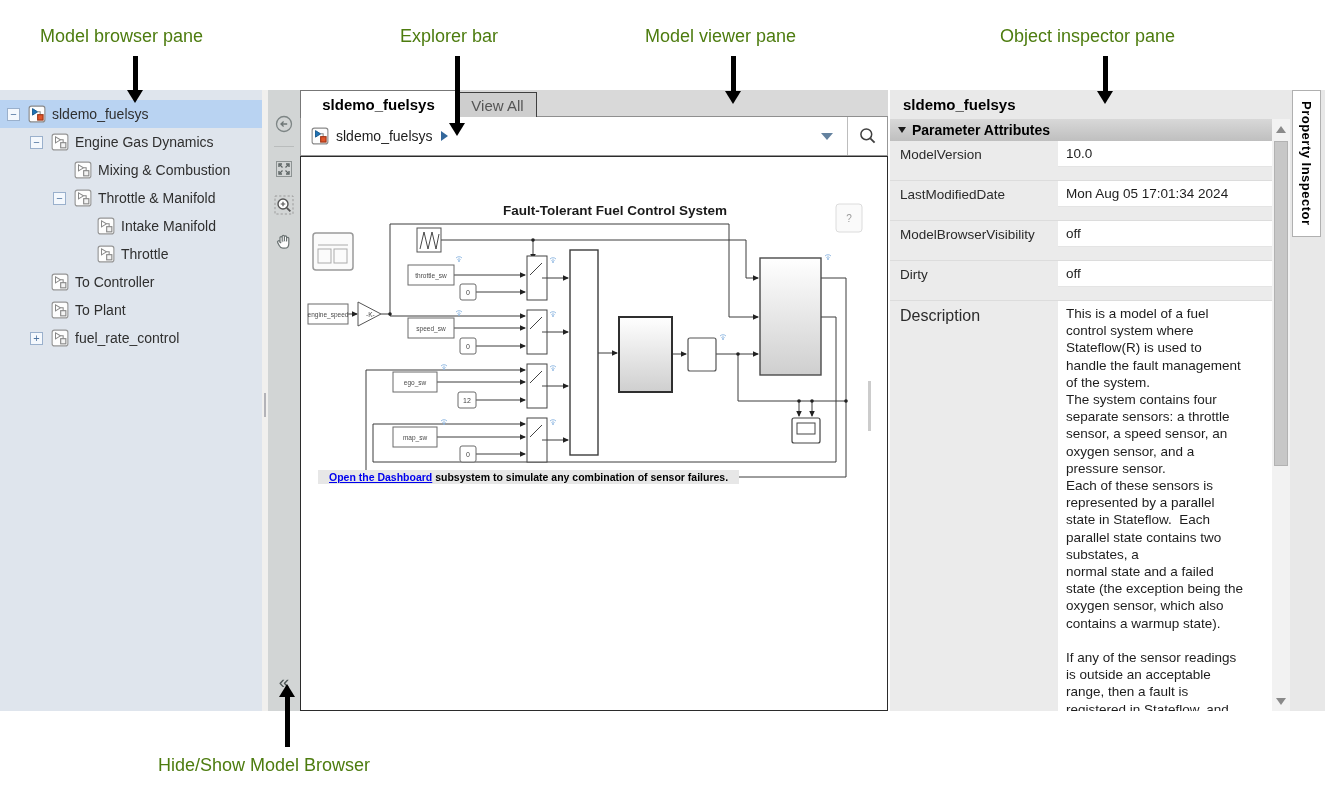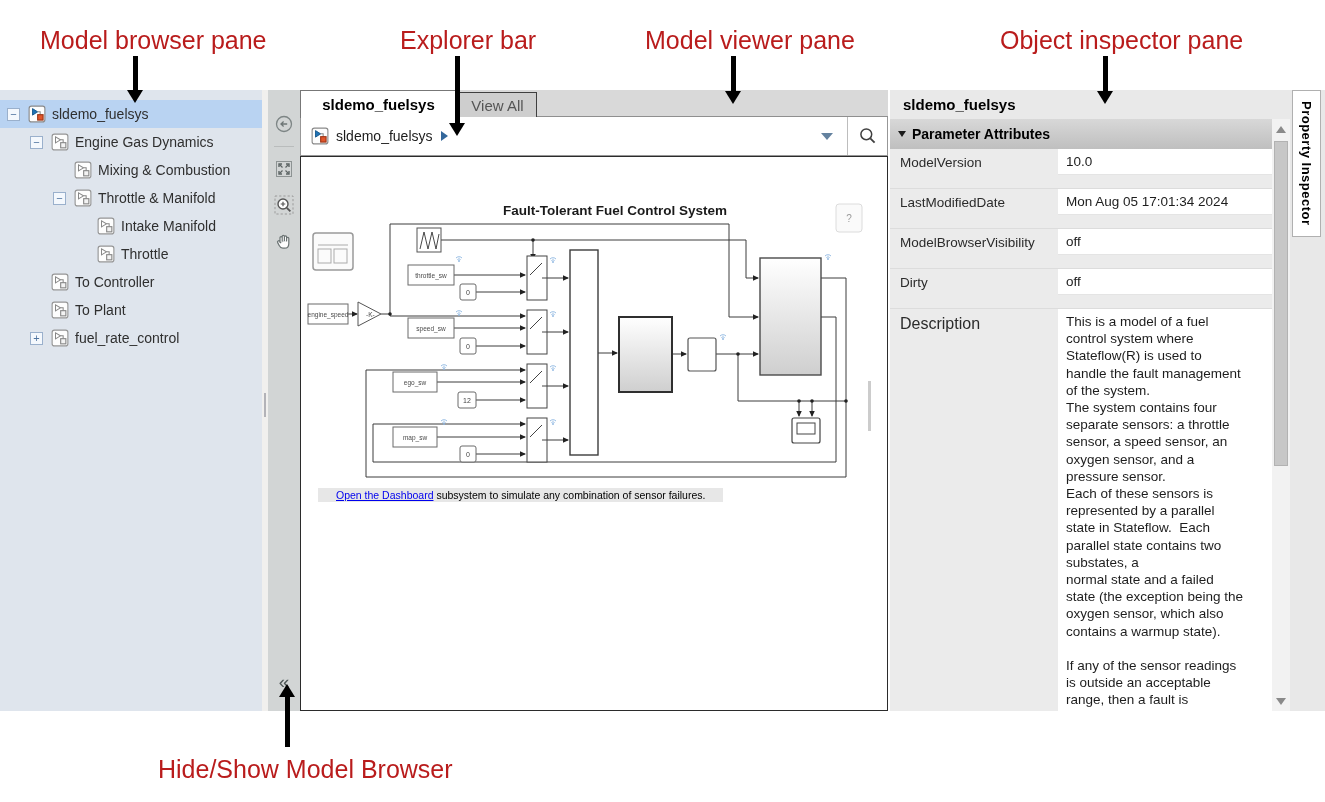--- a/index.html
+++ b/index.html
@@ -1,19 +1,19 @@
 <!DOCTYPE html>
 <html><head>
 <meta charset="utf-8">
 <style>
   html,body{margin:0;padding:0;background:#fff;}
   #app{position:relative;width:1325px;height:802px;background:#fff;overflow:hidden;
        font-family:"Liberation Sans",sans-serif;color:#000;}
   
-  .ann{position:absolute;font-size:25px;color:#b91c1c;white-space:nowrap;z-index:60;}
+  .ann{position:absolute;font-size:18px;color:#4d7c0f;white-space:nowrap;z-index:60;}
   .arrow{position:absolute;z-index:60;}
   .arrow .shaft{position:absolute;left:6px;top:0;width:5px;background:#000;}
   .arrow .head-down{position:absolute;left:0;width:0;height:0;
       border-left:8.5px solid transparent;border-right:8.5px solid transparent;border-top:13px solid #000;}
   .arrow .head-up{position:absolute;left:0;width:0;height:0;
       border-left:8.5px solid transparent;border-right:8.5px solid transparent;border-bottom:13px solid #000;}
   
   #ui{position:absolute;left:0;top:90px;width:1325px;height:622px;}
   
   #browser-pane{position:absolute;left:0;top:0;width:262px;height:621px;background:#dfe5ed;overflow:hidden;}
@@ -50,28 +50,28 @@
   #explorer .mlabel{margin-left:7px;font-size:14px;color:#1c1c1c;}
   #explorer .crumb{margin-left:8px;width:0;height:0;border-left:7px solid #33679b;
       border-top:5px solid transparent;border-bottom:5px solid transparent;cursor:pointer;}
   #explorer .spacer{flex:1;}
   #explorer .caret{width:0;height:0;border-left:6px solid transparent;border-right:6px solid transparent;
       border-top:7px solid #64829f;margin-right:14px;cursor:pointer;}
   #explorer .vsep{width:1px;height:38px;background:#bdbdbd;}
   #explorer .searchbox{width:39px;height:38px;display:flex;align-items:center;justify-content:center;cursor:pointer;}
   #canvas{position:absolute;left:0;top:66px;width:588px;height:555px;background:#fff;
       border:1px solid #2b2b2b;box-sizing:border-box;}
-  #footnote{position:absolute;left:17px;top:331px;background:#e7e7e7;font-size:10.5px;
-      padding:1px 18px;white-space:nowrap;}
+  #footnote{position:absolute;left:17px;top:313px;background:#e7e7e7;font-size:10.5px;
+      padding:1px 11px;white-space:nowrap;font-weight:bold;}
   #footnote .lnk{color:#0000ee;text-decoration:underline;cursor:pointer;}
   
   #inspector{position:absolute;left:890px;top:0;width:400px;height:621px;background:#ebebeb;overflow:hidden;}
   #insp-title{height:29px;background:#e9e9e9;display:flex;align-items:center;
       font-size:15px;font-weight:bold;padding-left:13px;}
-  #insp-header{height:30px;background:linear-gradient(#d8d8d8,#bfbfbf);display:flex;align-items:center;
+  #insp-header{height:22px;background:linear-gradient(#d8d8d8,#bfbfbf);display:flex;align-items:center;
       font-size:14px;font-weight:bold;padding-left:8px;width:382px;box-sizing:border-box;cursor:pointer;}
   #insp-header .tri{width:0;height:0;border-left:4.5px solid transparent;border-right:4.5px solid transparent;
       border-top:6px solid #1a1a1a;margin-right:6px;}
   .prow{position:relative;height:40px;border-bottom:1px solid #dcdcdc;font-size:13.5px;width:382px;box-sizing:border-box;}
   .pname{position:absolute;left:10px;top:0;height:26px;display:flex;align-items:center;color:#2b2b2b;}
   .pval{position:absolute;left:168px;top:0;width:214px;height:26px;background:#fff;
       display:flex;align-items:center;padding-left:8px;box-sizing:border-box;color:#1d1d1d;
       border-bottom:1px solid #e4e4e4;}
   #desc-row{position:relative;height:446px;width:382px;}
   #desc-row .pname{align-items:flex-start;padding-top:6px;}

